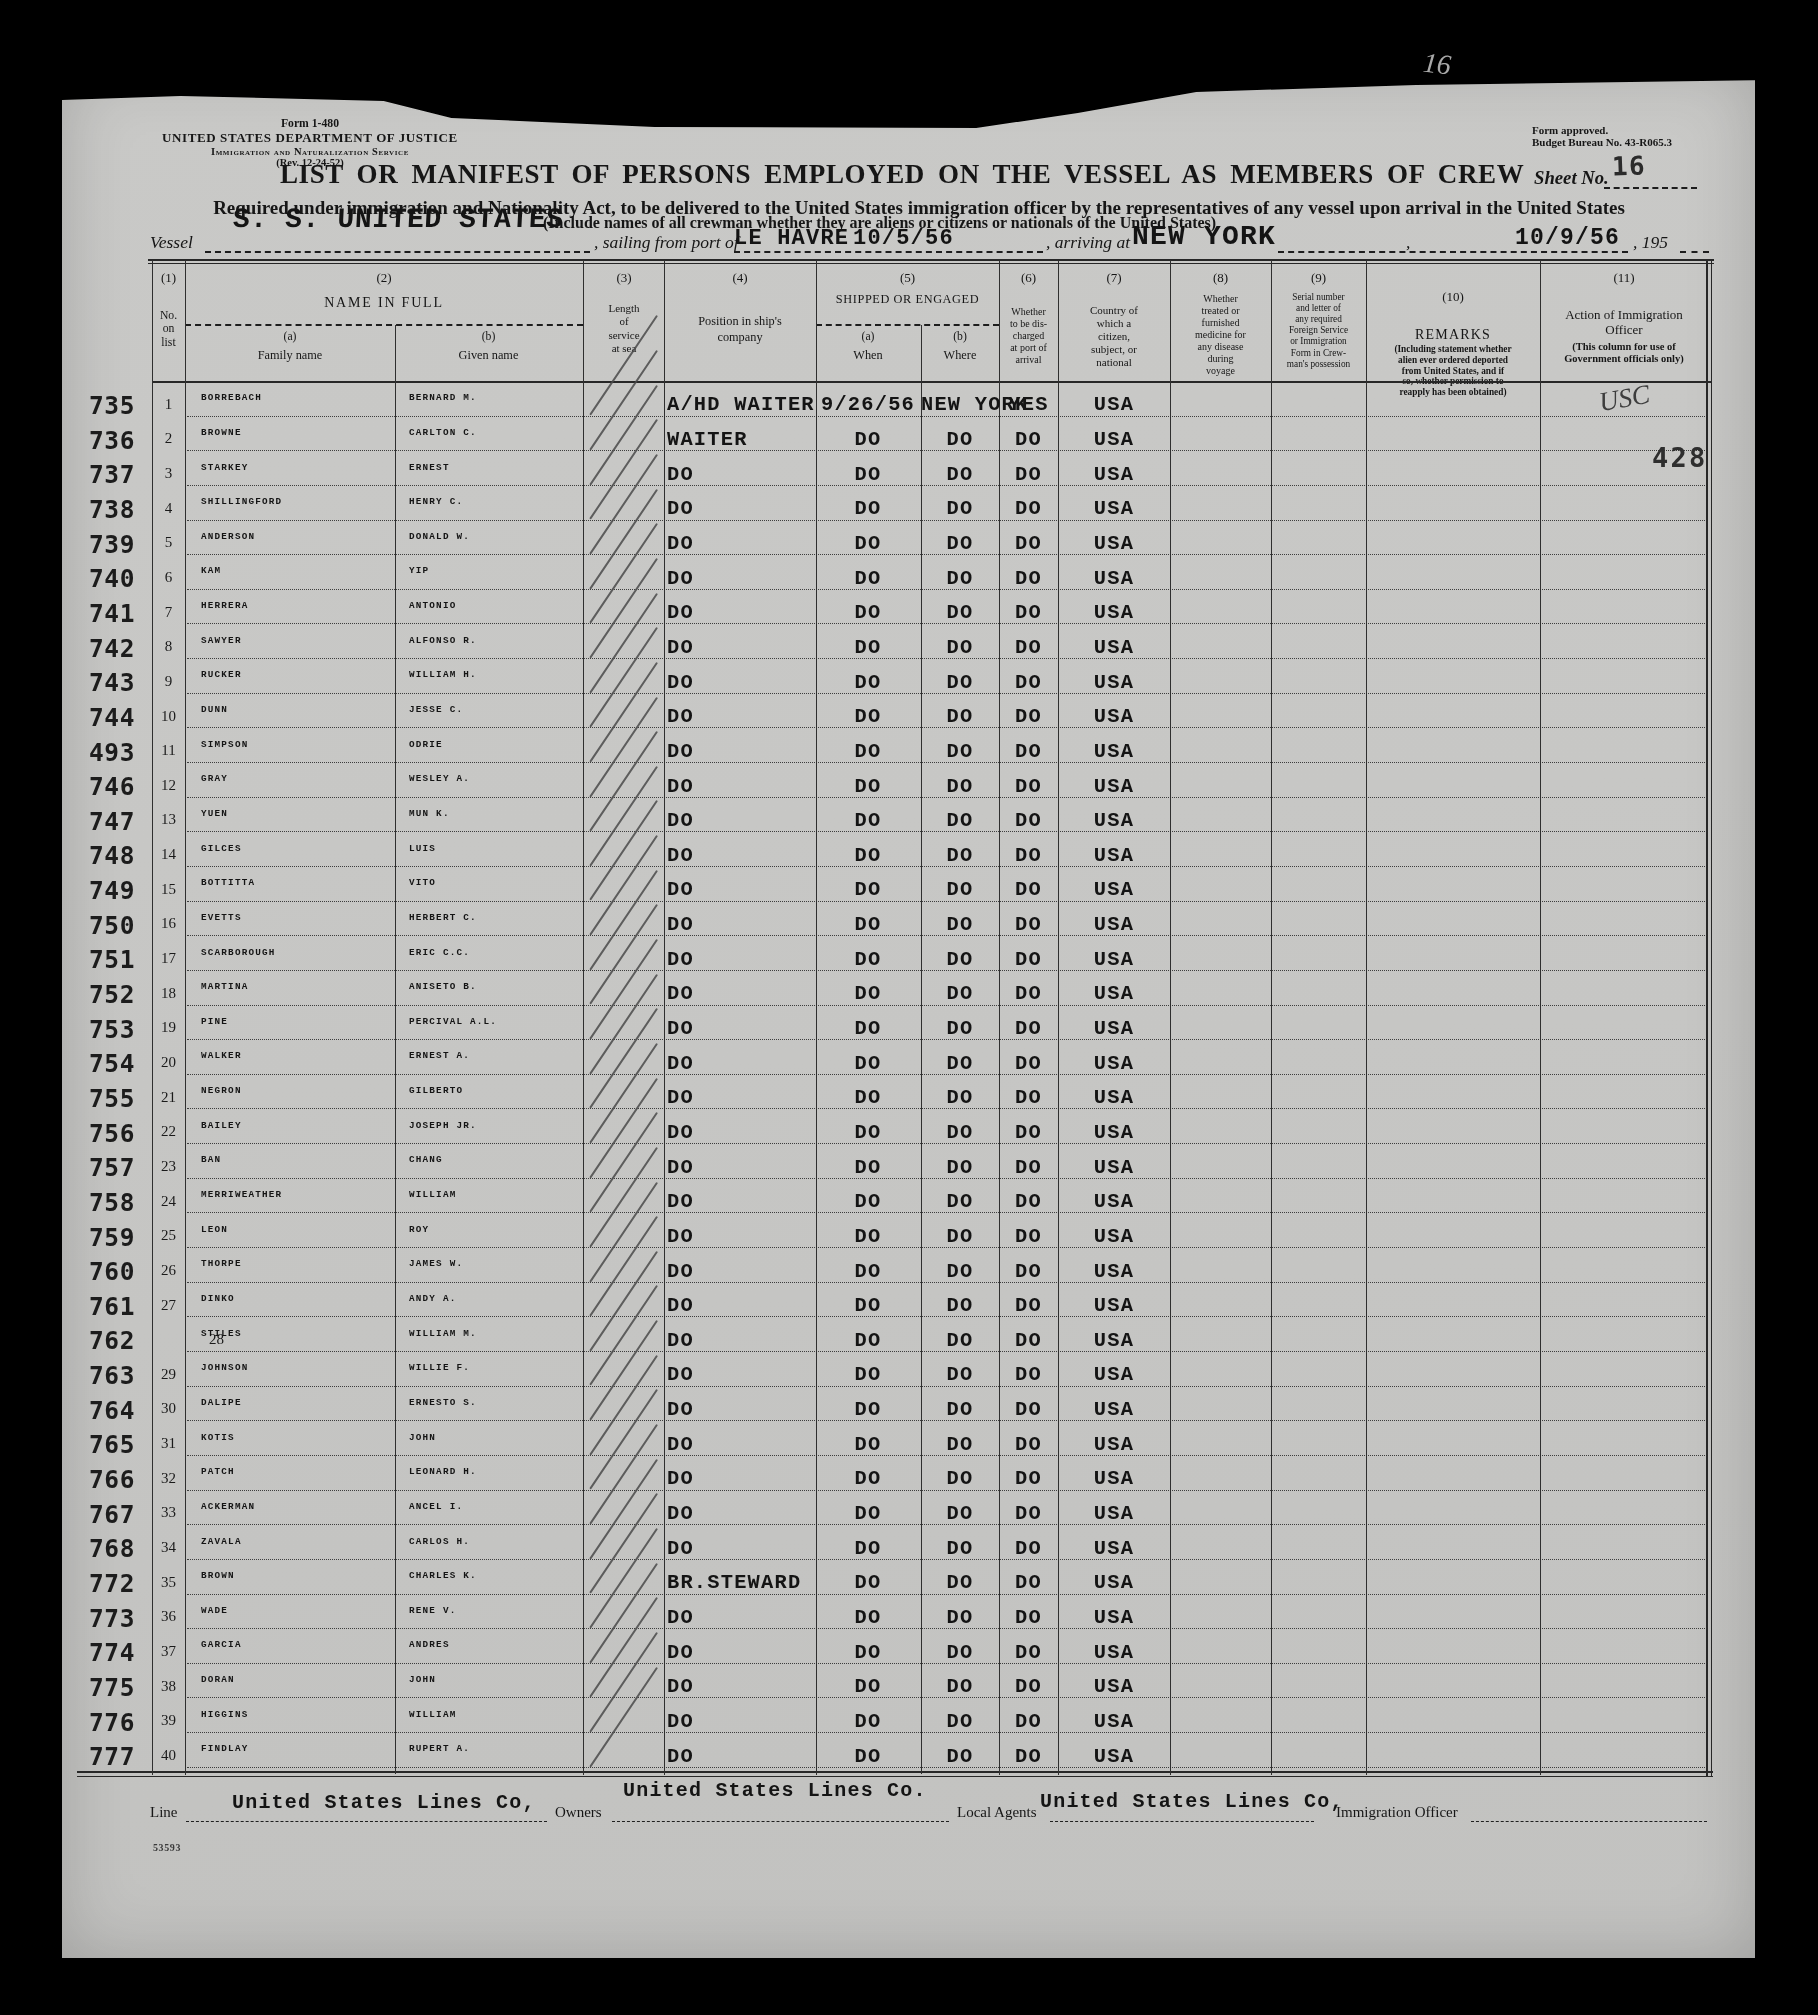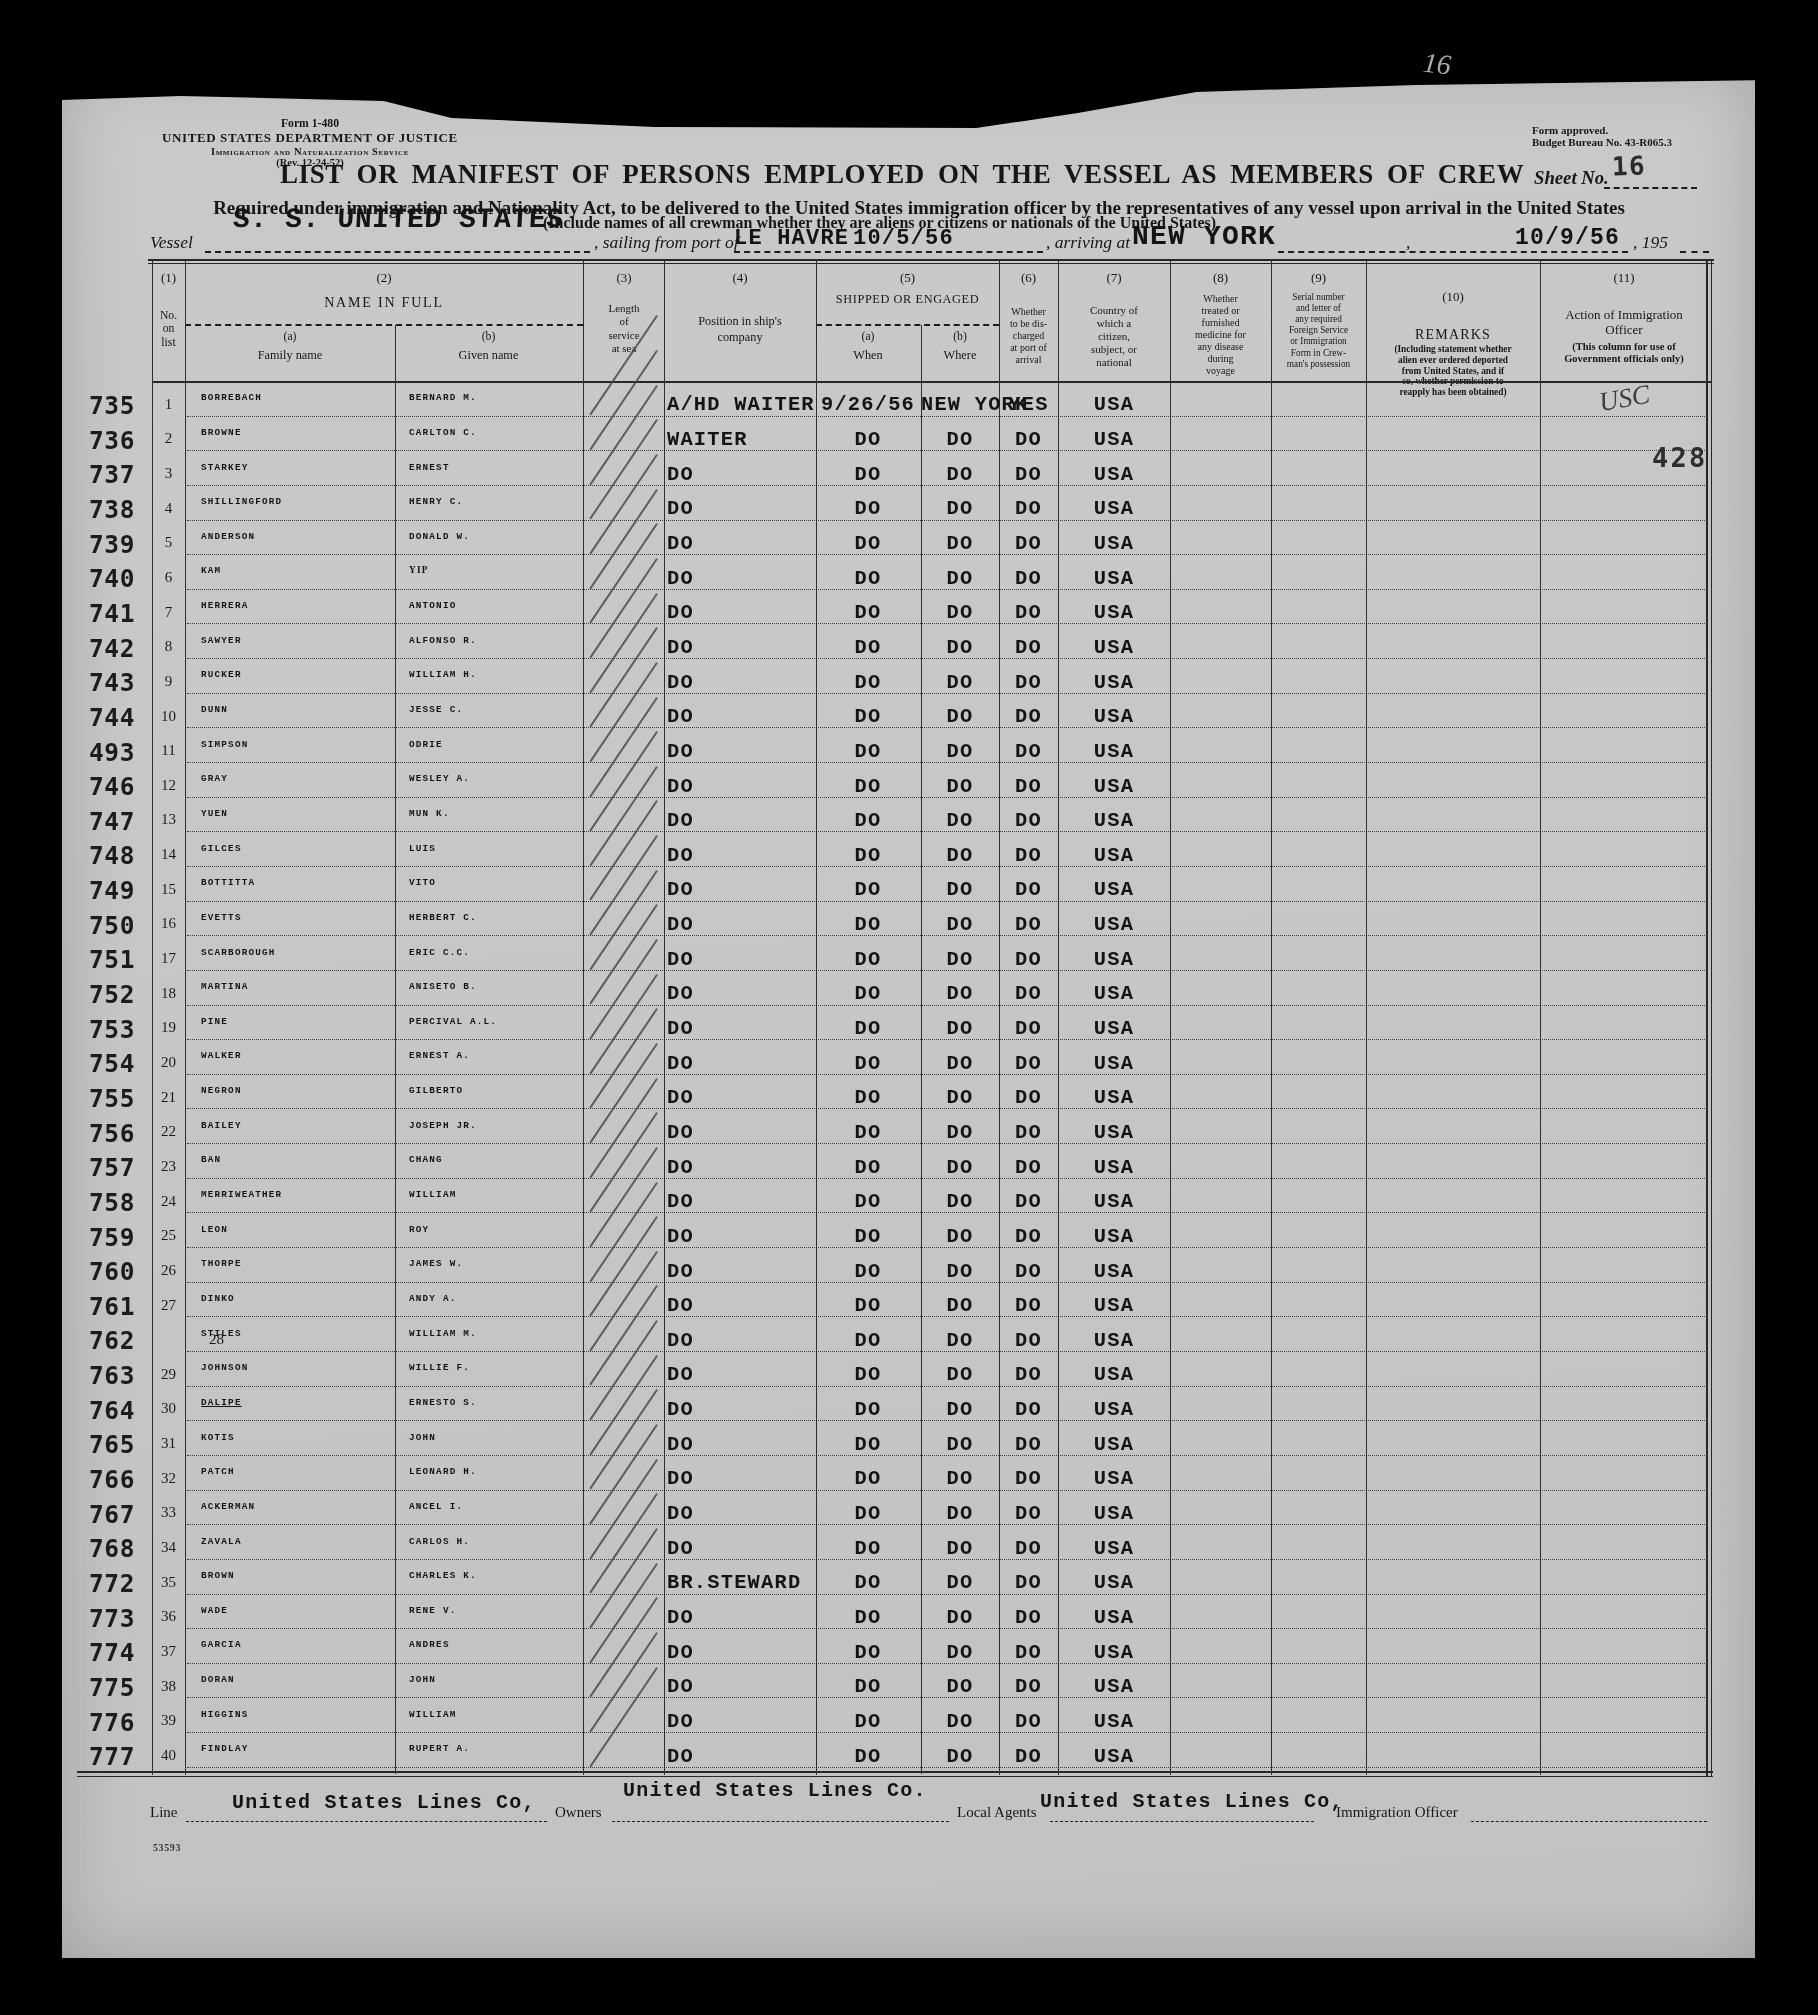--- a/index.html
+++ b/index.html
@@ -248,21 +248,21 @@
     <div class="slash" style="position: absolute; left: 590px; top: 553px; width: 120px;"></div>
     <div class="typed sm" style="position: absolute; left: 667px; top: 532px;">DO</div>
     <div class="typed sm" style="position: absolute; left: 816px; top: 532px; width: 104px; text-align: center;">DO</div>
     <div class="typed sm" style="position: absolute; left: 921px; top: 532px; width: 78px; text-align: center;">DO</div>
     <div class="typed sm" style="position: absolute; left: 999px; top: 532px; width: 59px; text-align: center;">DO</div>
     <div class="typed sm" style="position: absolute; left: 1058px; top: 532px; width: 112px; text-align: center;">USA</div>
     <div class="dotline" style="position: absolute; left: 187px; top: 554px; width: 1518px;"></div>
     <div class="stampnum" style="position: absolute; left: 89px; top: 564px; width: 55px;">740</div>
     <div class="linenum" style="position: absolute; left: 152px; top: 569px; width: 33px;">6</div>
     <div class="typed" style="position: absolute; left: 201px; top: 565px;">KAM</div>
-    <div class="typed" style="position: absolute; left: 409px; top: 565px; font-family: Liberation Serif, serif;">YIP</div>
+    <div class="typed" style="position: absolute; left: 409px; top: 565px;">YIP</div>
     <div class="slash" style="position: absolute; left: 590px; top: 588px; width: 120px;"></div>
     <div class="typed sm" style="position: absolute; left: 667px; top: 567px;">DO</div>
     <div class="typed sm" style="position: absolute; left: 816px; top: 567px; width: 104px; text-align: center;">DO</div>
     <div class="typed sm" style="position: absolute; left: 921px; top: 567px; width: 78px; text-align: center;">DO</div>
     <div class="typed sm" style="position: absolute; left: 999px; top: 567px; width: 59px; text-align: center;">DO</div>
     <div class="typed sm" style="position: absolute; left: 1058px; top: 567px; width: 112px; text-align: center;">USA</div>
     <div class="dotline" style="position: absolute; left: 187px; top: 589px; width: 1518px;"></div>
     <div class="stampnum" style="position: absolute; left: 89px; top: 599px; width: 55px;">741</div>
     <div class="linenum" style="position: absolute; left: 152px; top: 604px; width: 33px;">7</div>
     <div class="typed" style="position: absolute; left: 201px; top: 600px;">HERRERA</div>
@@ -511,21 +511,21 @@
     <div class="typed" style="position: absolute; left: 409px; top: 1362px;">WILLIE F.</div>
     <div class="slash" style="position: absolute; left: 590px; top: 1384px; width: 120px;"></div>
     <div class="typed sm" style="position: absolute; left: 667px; top: 1363px;">DO</div>
     <div class="typed sm" style="position: absolute; left: 816px; top: 1363px; width: 104px; text-align: center;">DO</div>
     <div class="typed sm" style="position: absolute; left: 921px; top: 1363px; width: 78px; text-align: center;">DO</div>
     <div class="typed sm" style="position: absolute; left: 999px; top: 1363px; width: 59px; text-align: center;">DO</div>
     <div class="typed sm" style="position: absolute; left: 1058px; top: 1363px; width: 112px; text-align: center;">USA</div>
     <div class="dotline" style="position: absolute; left: 187px; top: 1386px; width: 1518px;"></div>
     <div class="stampnum" style="position: absolute; left: 89px; top: 1396px; width: 55px;">764</div>
     <div class="linenum" style="position: absolute; left: 152px; top: 1400px; width: 33px;">30</div>
-    <div class="typed" style="position: absolute; left: 201px; top: 1397px; text-decoration: underline;">DALIPE</div>
+    <div class="typed" style="position: absolute; left: 201px; top: 1397px;">DALIPE</div>
     <div class="typed" style="position: absolute; left: 409px; top: 1397px;">ERNESTO S.</div>
     <div class="slash" style="position: absolute; left: 590px; top: 1419px; width: 120px;"></div>
     <div class="typed sm" style="position: absolute; left: 667px; top: 1398px;">DO</div>
     <div class="typed sm" style="position: absolute; left: 816px; top: 1398px; width: 104px; text-align: center;">DO</div>
     <div class="typed sm" style="position: absolute; left: 921px; top: 1398px; width: 78px; text-align: center;">DO</div>
     <div class="typed sm" style="position: absolute; left: 999px; top: 1398px; width: 59px; text-align: center;">DO</div>
     <div class="typed sm" style="position: absolute; left: 1058px; top: 1398px; width: 112px; text-align: center;">USA</div>
     <div class="dotline" style="position: absolute; left: 187px; top: 1420px; width: 1518px;"></div>
     <div class="stampnum" style="position: absolute; left: 89px; top: 1430px; width: 55px;">765</div>
     <div class="linenum" style="position: absolute; left: 152px; top: 1435px; width: 33px;">31</div>

